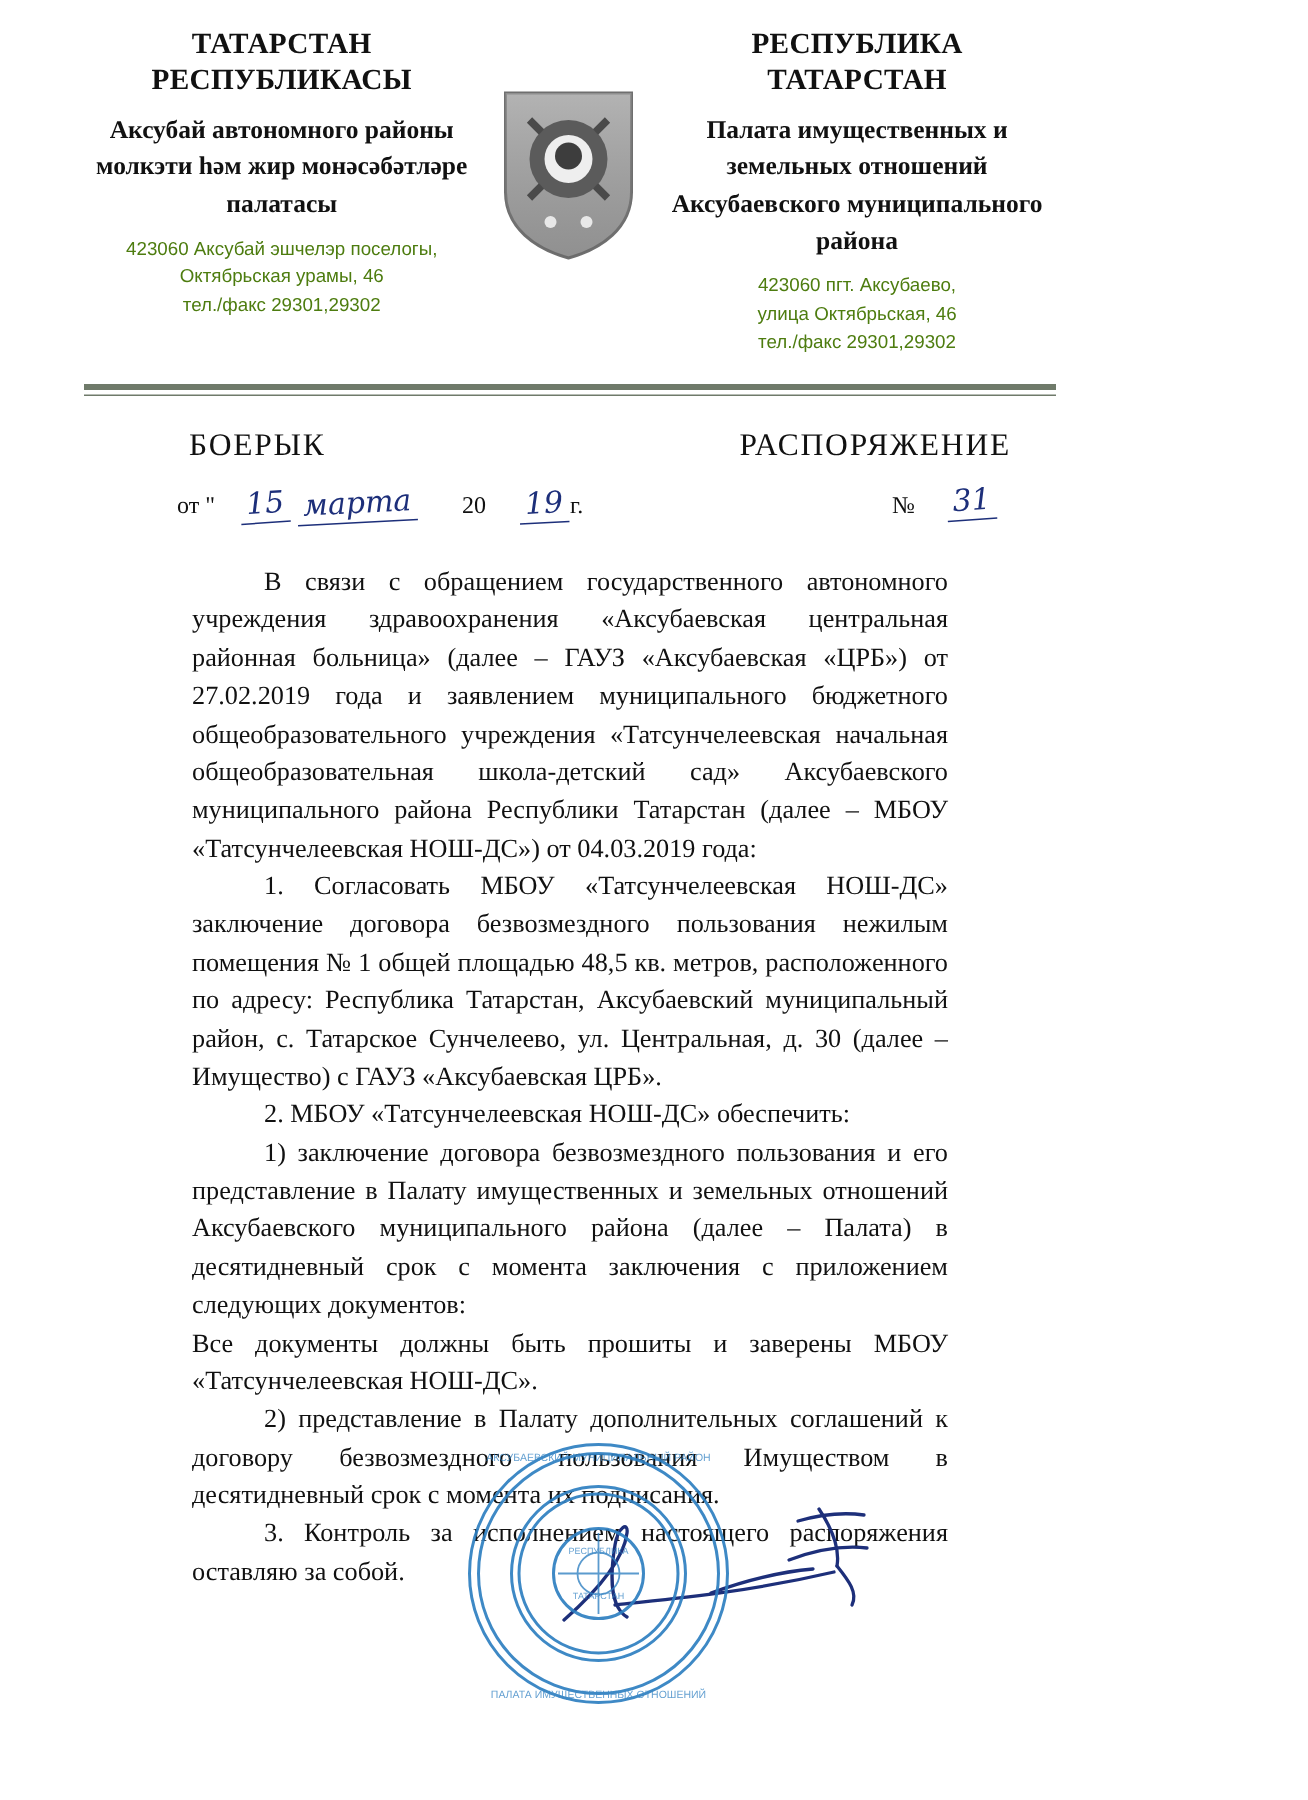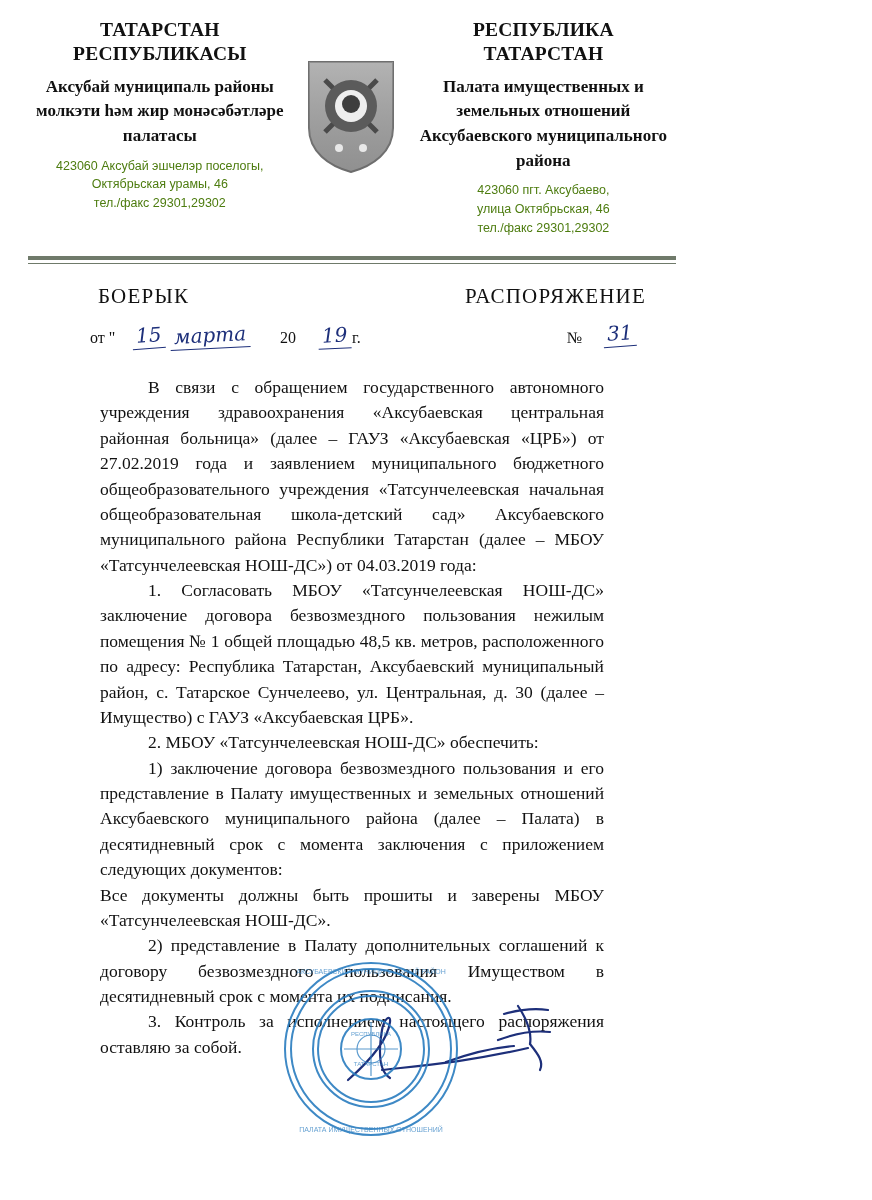--- a/index.html
+++ b/index.html
@@ -14,20 +14,21 @@
     font-family: "Liberation Serif", serif;
     color: #111;
     overflow: hidden;
   }
   .page {
     position: relative;
     width: 704px;
     height: 1200px;
     box-sizing: border-box;
     padding: 0;
+    margin-left: 28px;
   }
 
   
   .letterhead {
     display: flex;
     flex-direction: row;
     align-items: flex-start;
     justify-content: space-between;
     padding: 18px 28px 0 28px;
   }
@@ -215,21 +216,21 @@
 </style>
 </head>
 <body>
 
 <div class="page">
 
   <div class="letterhead">
 
     <div class="lh-col left">
       <div class="lh-title">ТАТАРСТАН РЕСПУБЛИКАСЫ</div>
-      <div class="lh-sub">Аксубай муниципаль районы молкэти һәм жир монәсәбәтләре палатасы</div>
+      <div class="lh-sub">Аксубай автономного районы молкэти һәм жир монәсәбәтләре палатасы</div>
       <div class="lh-addr" style="white-space: pre-line;">423060 Аксубай эшчелэр поселогы,
 Октябрьская урамы, 46
 тел./факс 29301,29302</div>
     </div>
 
     <div class="lh-mid">
       <svg class="emblem" viewBox="0 0 96 118">
         <path d="M6 4 H90 V70 C90 94 70 108 48 114 C26 108 6 94 6 70 Z" fill="#9d9d9d" stroke="#6f6f6f" stroke-width="2"></path>
         <path d="M6 4 H90 V70 C90 94 70 108 48 114 C26 108 6 94 6 70 Z" fill="url(#g1)" opacity="0.45"></path>
         <defs>

